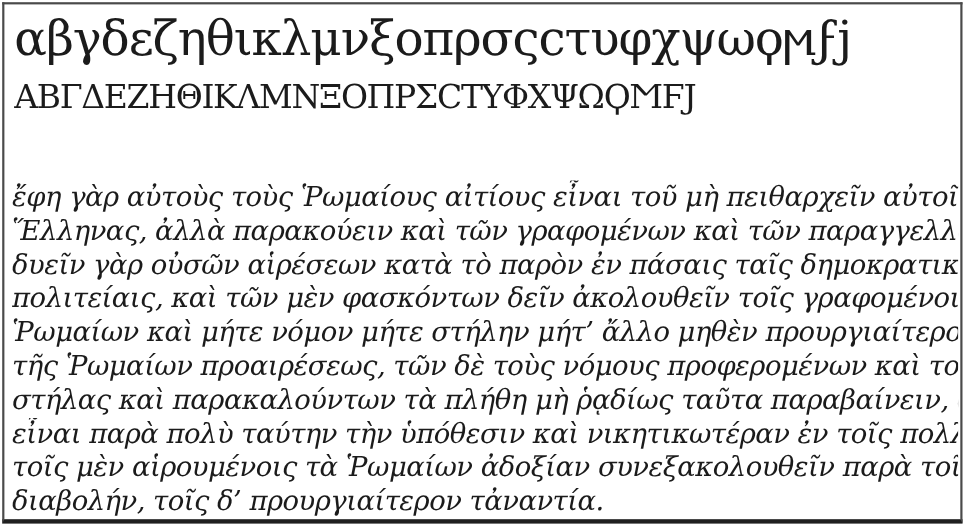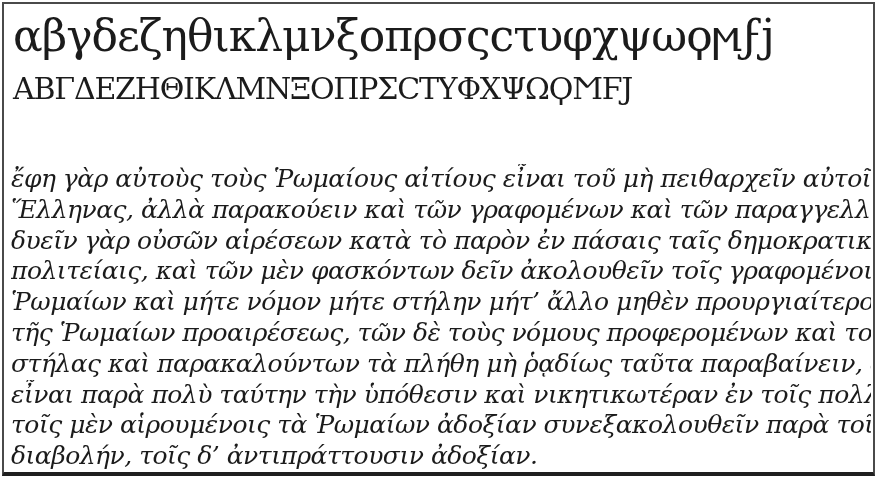--- a/index.html
+++ b/index.html
@@ -71,16 +71,16 @@
   <div class="paragraph">
     <div class="pline">ἔφη γὰρ αὐτοὺς τοὺς Ῥωμαίους αἰτίους εἶναι τοῦ μὴ πειθαρχεῖν αὐτοῖς τοὺς</div>
     <div class="pline">Ἕλληνας, ἀλλὰ παρακούειν καὶ τῶν γραφομένων καὶ τῶν παραγγελλομένων.</div>
     <div class="pline">δυεῖν γὰρ οὐσῶν αἱρέσεων κατὰ τὸ παρὸν ἐν πάσαις ταῖς δημοκρατικαῖς</div>
     <div class="pline">πολιτείαις, καὶ τῶν μὲν φασκόντων δεῖν ἀκολουθεῖν τοῖς γραφομένοις ὑπὸ</div>
     <div class="pline">Ῥωμαίων καὶ μήτε νόμον μήτε στήλην μήτ’ ἄλλο μηθὲν προυργιαίτερον νομίζειν</div>
     <div class="pline">τῆς Ῥωμαίων προαιρέσεως, τῶν δὲ τοὺς νόμους προφερομένων καὶ τοὺς ὅρκους καὶ</div>
     <div class="pline">στήλας καὶ παρακαλούντων τὰ πλήθη μὴ ῥᾳδίως ταῦτα παραβαίνειν, ἀχαϊκωτέραν</div>
     <div class="pline">εἶναι παρὰ πολὺ ταύτην τὴν ὑπόθεσιν καὶ νικητικωτέραν ἐν τοῖς πολλοῖς. ἐξ οὗ</div>
     <div class="pline">τοῖς μὲν αἱρουμένοις τὰ Ῥωμαίων ἀδοξίαν συνεξακολουθεῖν παρὰ τοῖς ὄχλοις καὶ</div>
-    <div class="pline">διαβολήν, τοῖς δ’ ἀντιπράττουσιν ἀδοξίαν.</div>
+    <div class="pline">διαβολήν, τοῖς δ’ προυργιαίτερον τἀναντία.</div>
   </div>
 
 </div>
 
 </body></html>

